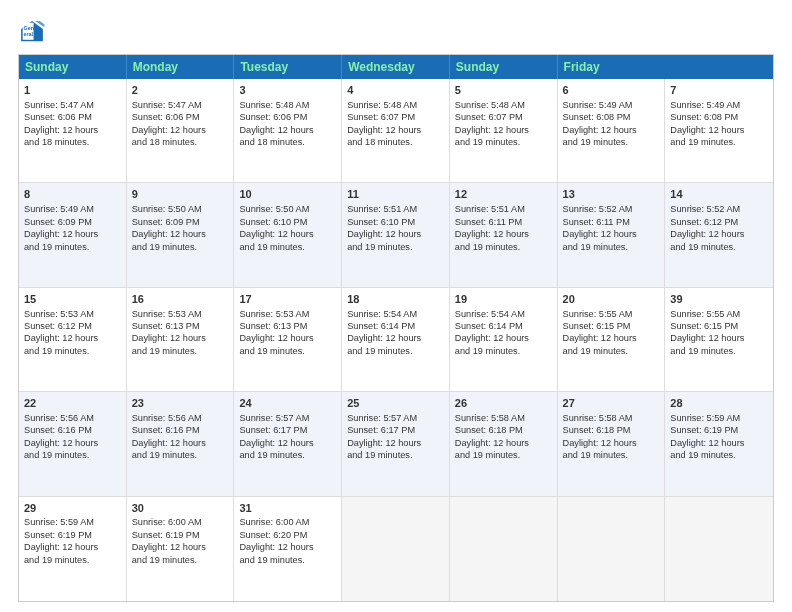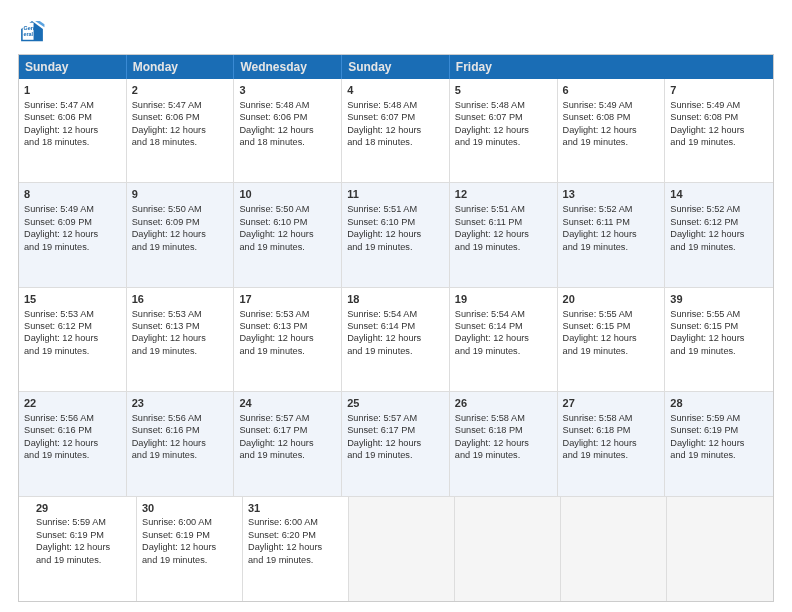--- a/index.html
+++ b/index.html
@@ -56,39 +56,39 @@
       display: flex;
       flex-direction: column;
       border: 1px solid #ccc;
     }
     .cal-header {
       display: grid;
       grid-template-columns: repeat(7, 1fr);
       background: #1a6db5;
     }
     .cal-header-cell {
-      color: #e5e5e5;
+      color: #86efac;
       font-size: 12px;
       font-weight: bold;
       padding: 5px 6px;
       text-align: left;
       border-right: 1px solid #3a8ad4;
     }
     .cal-header-cell:last-child { border-right: none; }
     .cal-body {
       display: grid;
       grid-template-rows: repeat(5, 1fr);
       flex: 1;
     }
     .cal-row {
       display: grid;
       grid-template-columns: repeat(7, 1fr);
       border-bottom: 1px solid #ddd;
     }
-    .cal-row:last-child { border-bottom: none; margin-left: 12px; }
+    .cal-row:last-child { border-bottom: none; }
     .cal-cell {
       border-right: 1px solid #ddd;
       padding: 4px 5px;
       font-size: 9.2px;
       color: #333;
       vertical-align: top;
       background: #fff;
       line-height: 1.35;
     }
     .cal-cell:last-child { border-right: none; }
@@ -122,20 +122,21 @@
     <div class="header-right">
       <div class="title"></div>
       <div class="subtitle"></div>
     </div>
   </div>
 
   <div class="calendar">
     <div class="cal-header" id="cal-header">
         <div class="cal-header-cell">Sunday</div>
         <div class="cal-header-cell">Monday</div>
+        <div class="cal-header-cell">Tuesday</div>
         <div class="cal-header-cell">Wednesday</div>
         <div class="cal-header-cell">Sunday</div>
         <div class="cal-header-cell">Friday</div>
       </div>
     <div class="cal-body" id="cal-body">
         <div class="cal-row">
           <div class="cal-cell">
             <span class="day-num">1</span>
             <div>Sunrise: 5:47 AM</div>
             <div>Sunset: 6:06 PM</div>

